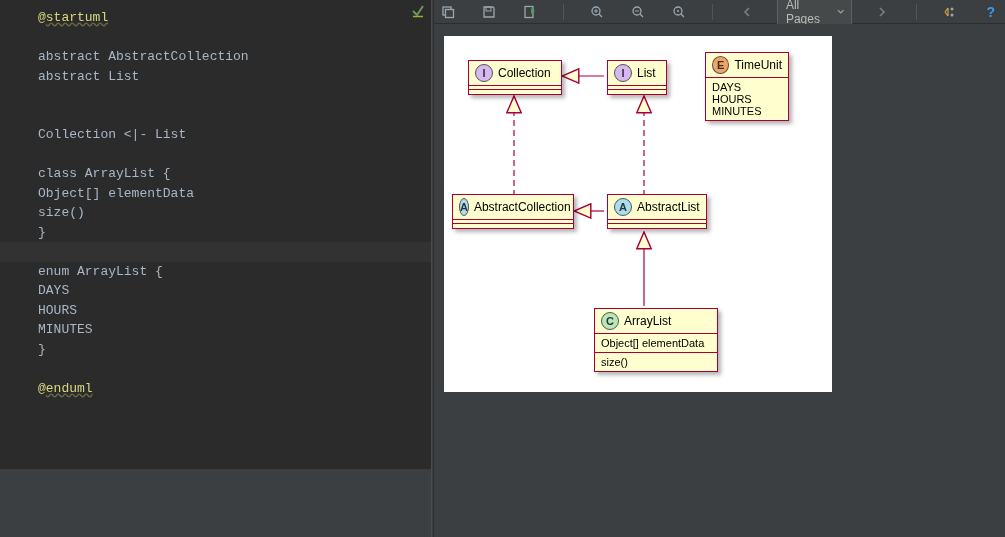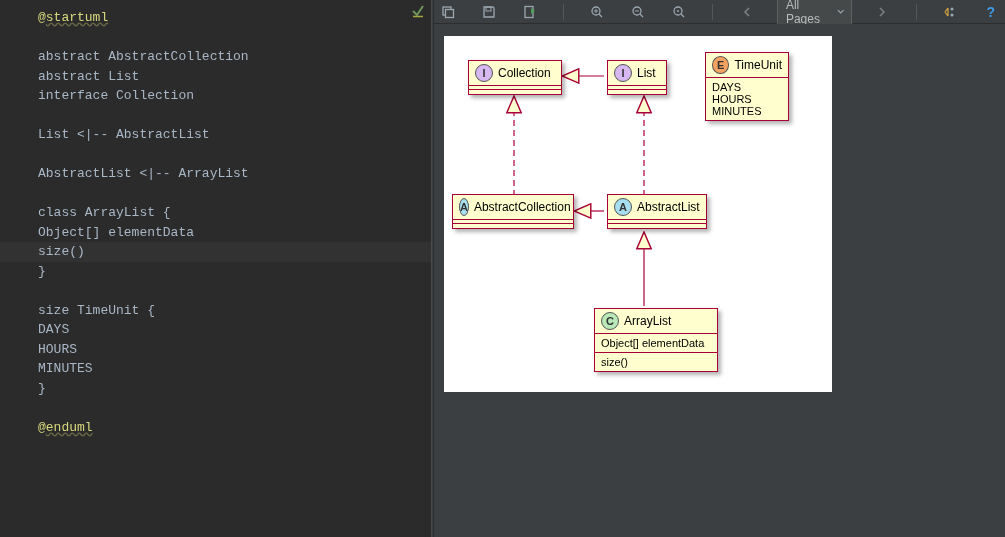--- a/index.html
+++ b/index.html
@@ -6,21 +6,21 @@
 body {
   width: 1005px;
   height: 537px;
   background: #3c3f41;
   font-family: "Segoe UI", Arial, sans-serif;
   overflow: hidden;
   display: flex;
 }
 .editor-pane {
   width: 588px;
-  height: 537px;
+  height: 469px;
   background: #2b2b2b;
   padding: 8px 30px 8px 38px;
   font-family: "Consolas", "Courier New", monospace;
   font-size: 13px;
   line-height: 19.5px;
   color: #a9b7c6;
   position: relative;
 }
 .editor-pane .activeline {
   position: absolute;
@@ -163,32 +163,30 @@
     <svg width="14" height="14" viewBox="0 0 14 14">
         <path d="M2 7 L6 11 L12 2" stroke="#6e965c" stroke-width="2" fill="none"></path>
         <line x1="2" y1="12.5" x2="12" y2="12.5" stroke="#a8a840" stroke-width="1.5"></line>
       </svg>
   </span>
   <div class="code-content">
   <div><span class="yellowish">@</span><span class="yellowish underline">startuml</span></div>
   <div>&nbsp;</div>
   <div>abstract AbstractCollection</div>
   <div>abstract List</div>
-  <div>interface Collection</div>
-  <div>&nbsp;</div>
-  <div>List &lt;|-- AbstractList</div>
-  <div>&nbsp;</div>
-  <div>AbstractList &lt;|-- ArrayList</div>
+  <div>&nbsp;</div>
+  <div>&nbsp;</div>
+  <div>Collection &lt;|- List</div>
   <div>&nbsp;</div>
   <div>class ArrayList {</div>
   <div>Object[] elementData</div>
   <div>size()</div>
   <div>}</div>
   <div>&nbsp;</div>
-  <div>size TimeUnit {</div>
+  <div>enum ArrayList {</div>
   <div>DAYS</div>
   <div>HOURS</div>
   <div>MINUTES</div>
   <div>}</div>
   <div>&nbsp;</div>
   <div><span class="yellowish">@</span><span class="yellowish underline">enduml</span></div>
   </div>
 </div>
 
 <div class="divider"></div>

